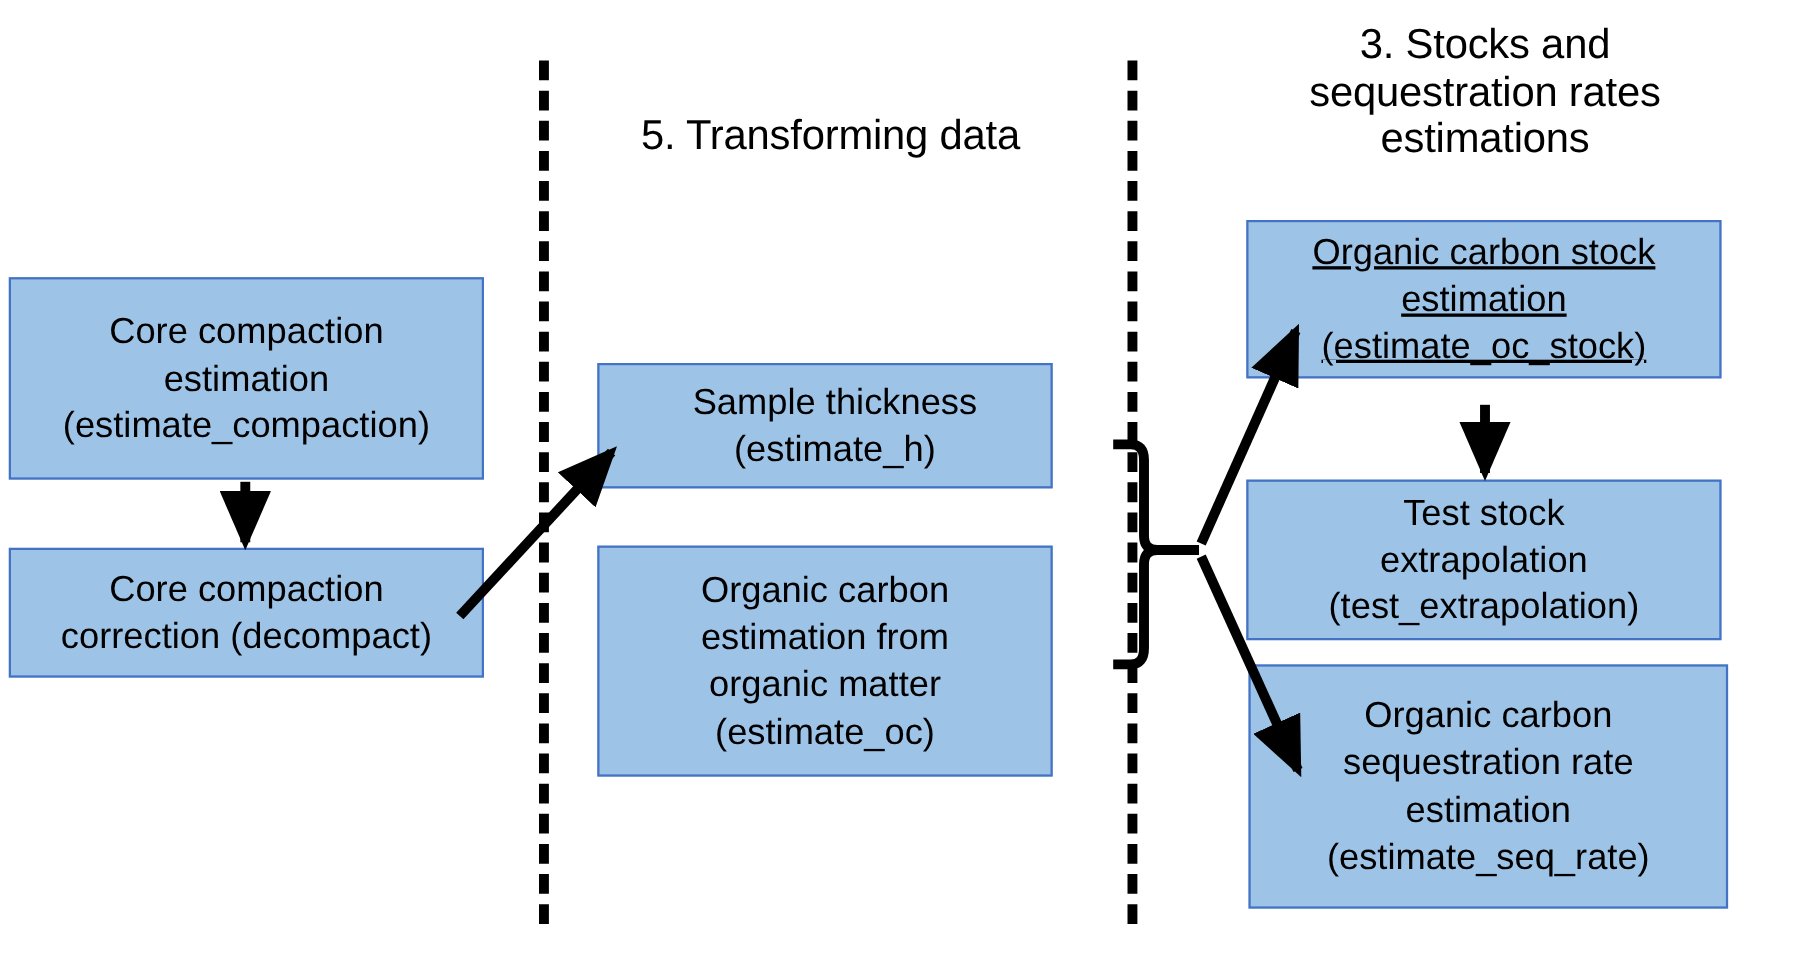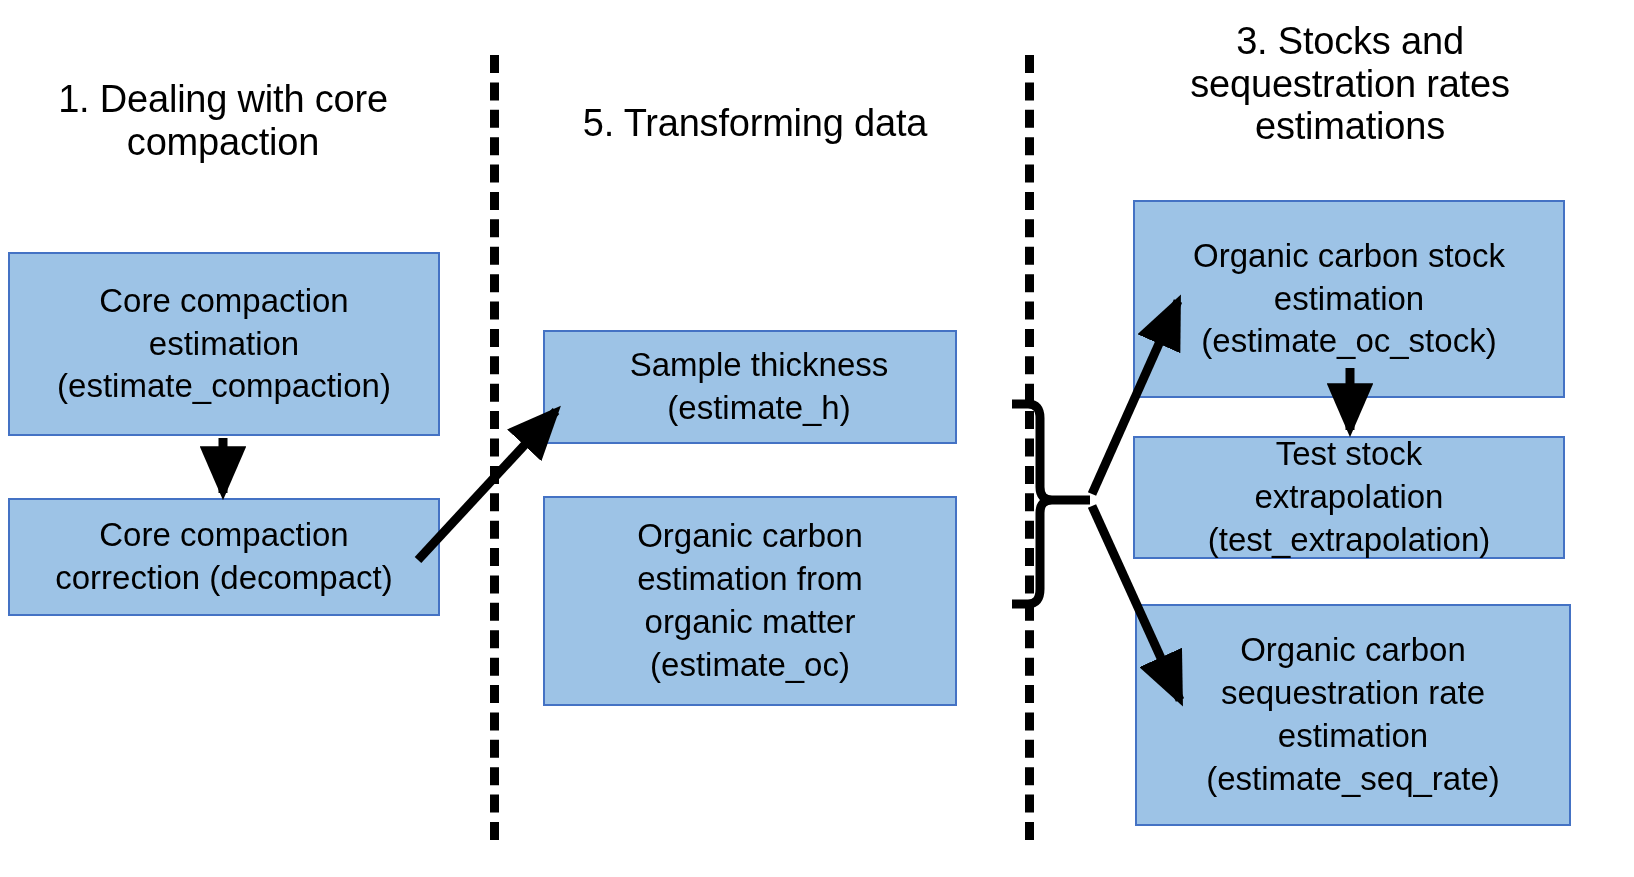--- a/index.html
+++ b/index.html
@@ -48,40 +48,38 @@
     font-size: 33px;
     line-height: 1.30;
     padding: 2px 6px;
     white-space: pre-line;
   }
 
   #node-compaction-estimation { left: 8px;   top: 252px; width: 432px; height: 184px; }
   #node-compaction-correction { left: 8px;   top: 498px; width: 432px; height: 118px; }
   #node-sample-thickness      { left: 543px; top: 330px; width: 414px; height: 114px; padding-left: 24px; }
   #node-oc-estimation         { left: 543px; top: 496px; width: 414px; height: 210px; }
-  #node-oc-stock              { left: 1133px; top: 200px; width: 432px; height: 198px; }
-  #node-test-extrapolation    { left: 1133px; top: 436px; width: 432px; height: 123px; }
+  #node-oc-stock              { left: 1133px; top: 200px; width: 432px; height: 144px; text-decoration: underline; }
+  #node-test-extrapolation    { left: 1133px; top: 436px; width: 432px; height: 146px; }
   #node-seq-rate              { left: 1135px; top: 604px; width: 436px; height: 222px; }
 
   .arrow-layer {
     position: absolute;
     left: 0;
     top: 0;
     width: 1634px;
     height: 877px;
     pointer-events: none;
   }
 </style>
 </head>
 <body>
 
 <div id="canvas">
 
-  <div class="col-title" id="title-1">1. Dealing with
-core compaction</div>
 
   <div class="col-title" id="title-2">5. Transforming
 data</div>
 
   <div class="col-title" id="title-3">3. Stocks and
 sequestration rates
 estimations</div>
 
   <div class="divider" id="divider-1"></div>
   <div class="divider" id="divider-2"></div>

